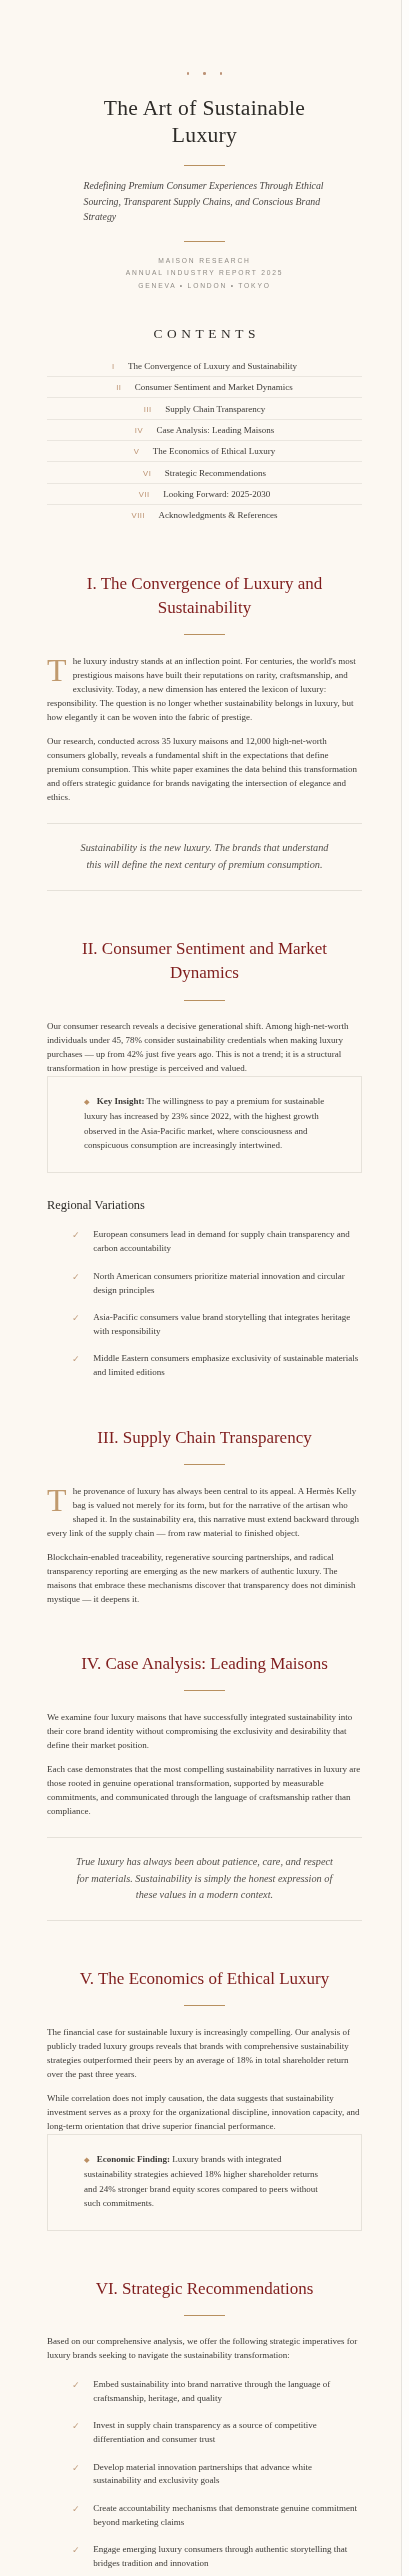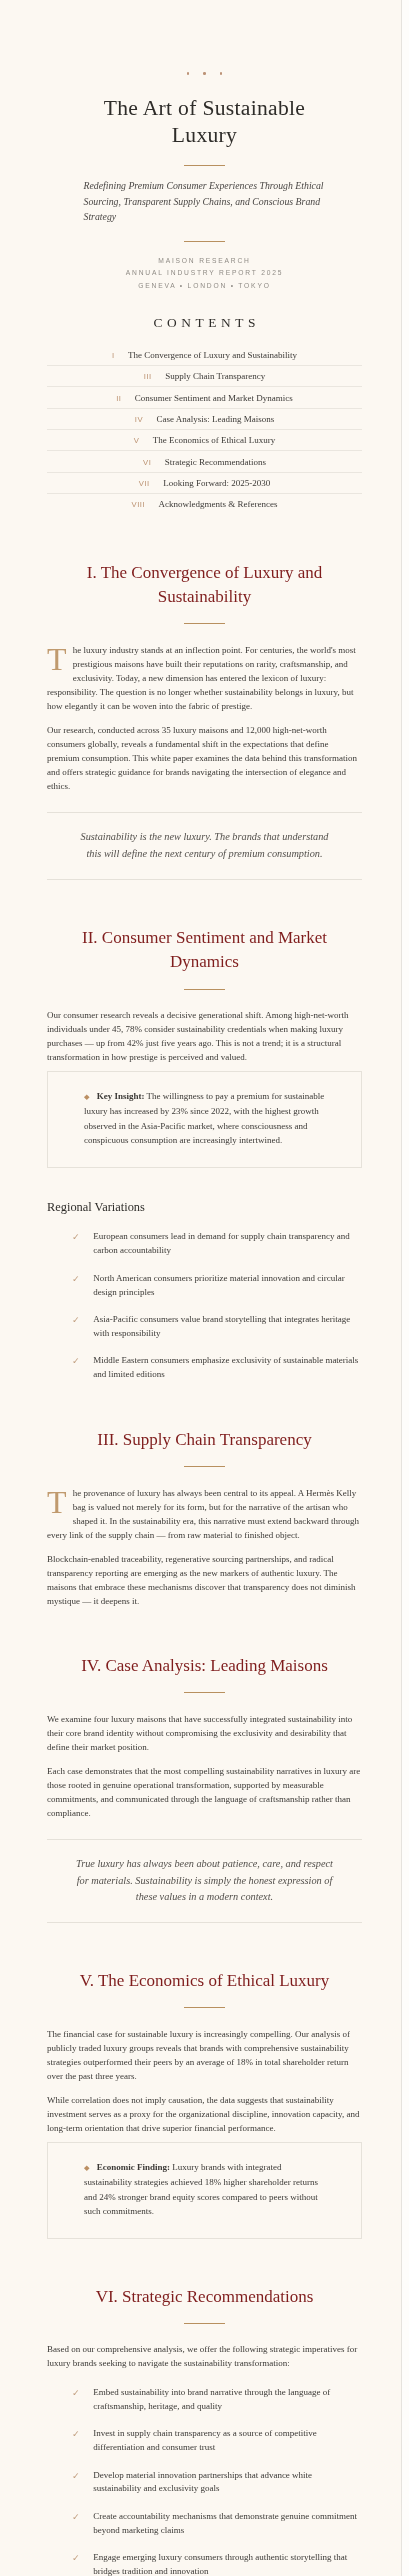--- a/index.html
+++ b/index.html
@@ -30,21 +30,21 @@
     font-style: italic; font-size: 9.8px; line-height: 1.55; 
     color: #4a4745; max-width: 242px; margin: 0 auto;
   }
   .org { margin-top: 13px; text-align: center; }
   .org-line {
     font-family: "Liberation Sans", sans-serif; font-size: 6.7px; letter-spacing: 1.8px;
     color: #8f8b85; line-height: 12.4px;
   }
 
   .contents-heading {
-    margin-top: 23px; text-align: center; font-size: 13.4px; font-weight: 400;
+    margin-top: 34px; text-align: center; font-size: 13.4px; font-weight: 400;
     letter-spacing: 4.6px; color: #2f2d2a; text-indent: 4.6px;
   }
   .toc { list-style: none; margin-top: 13.4px; }
   .toc-item {
     display: flex; justify-content: center; align-items: baseline; gap: 13.4px;
     padding: 5.2px 0; cursor: default;
   }
   .toc-item + .toc-item { border-top: 0.5px solid #eae6df; }
   .toc-num {
     font-family: "Liberation Sans", sans-serif; font-size: 7.7px; letter-spacing: 0.5px;
@@ -68,28 +68,28 @@
   blockquote.pull {
     margin-top: 18.5px; padding: 16.5px 5.2px;
     border-top: 0.5px solid #e5e1d9; border-bottom: 0.5px solid #e5e1d9;
   }
   blockquote.pull p {
     font-style: italic; font-size: 10.3px; line-height: 1.6; text-align: center;
     color: #53504c; max-width: 260px; margin: 0 auto;
   }
 
   .insight {
-    margin-top: 7px; border: 0.5px solid #e6e2da; background: #fcf8f2;
+    margin-top: 1px; border: 0.5px solid #e6e2da; background: #fcf8f2;
     padding: 16.5px 30px 18.5px 36px;
   }
   .insight p { font-size: 9px; line-height: 1.66; color: #3b3936; }
   .diamond { color: #bb8f63; font-size: 7.2px; margin-right: 7.2px; }
   .insight b { font-weight: 700; }
 
-  h3.subheading { margin-top: 32px; font-size: 12.4px; font-weight: 400; color: #2f2d2a; }
+  h3.subheading { margin-top: 25px; font-size: 12.4px; font-weight: 400; color: #2f2d2a; }
 
   ul.check-list { list-style: none; margin-top: 15.5px; padding-left: 25px; }
   .check-item { display: flex; gap: 13.4px; margin-top: 13.4px; }
   .check-item:first-child { margin-top: 0; }
   .check { color: #c3a183; font-size: 9.3px; line-height: 14px; flex: 0 0 auto; }
   .check-text { font-size: 9px; line-height: 1.55; color: #3b3936; }
 
   .scrollbar-track {
     position: absolute; top: 0; right: 0; bottom: 2.6px; width: 8.2px;
     background: #fefdfb; border-left: 0.5px solid #e6e3de; z-index: 5;
@@ -116,26 +116,26 @@
       <div class="org-line">GENEVA • LONDON • TOKYO</div>
     </div>
 
     <h2 class="contents-heading">CONTENTS</h2>
     <ul class="toc">
       <li class="toc-item">
         <span class="toc-num">I</span>
         <span class="toc-title">The Convergence of Luxury and Sustainability</span>
       </li>
       <li class="toc-item">
+        <span class="toc-num">II</span>
+        <span class="toc-title">Consumer Sentiment and Market Dynamics</span>
+      </li>
+      <li class="toc-item">
         <span class="toc-num">III</span>
         <span class="toc-title">Supply Chain Transparency</span>
-      </li>
-      <li class="toc-item">
-        <span class="toc-num">II</span>
-        <span class="toc-title">Consumer Sentiment and Market Dynamics</span>
       </li>
       <li class="toc-item">
         <span class="toc-num">IV</span>
         <span class="toc-title">Case Analysis: Leading Maisons</span>
       </li>
       <li class="toc-item">
         <span class="toc-num">V</span>
         <span class="toc-title">The Economics of Ethical Luxury</span>
       </li>
       <li class="toc-item">

